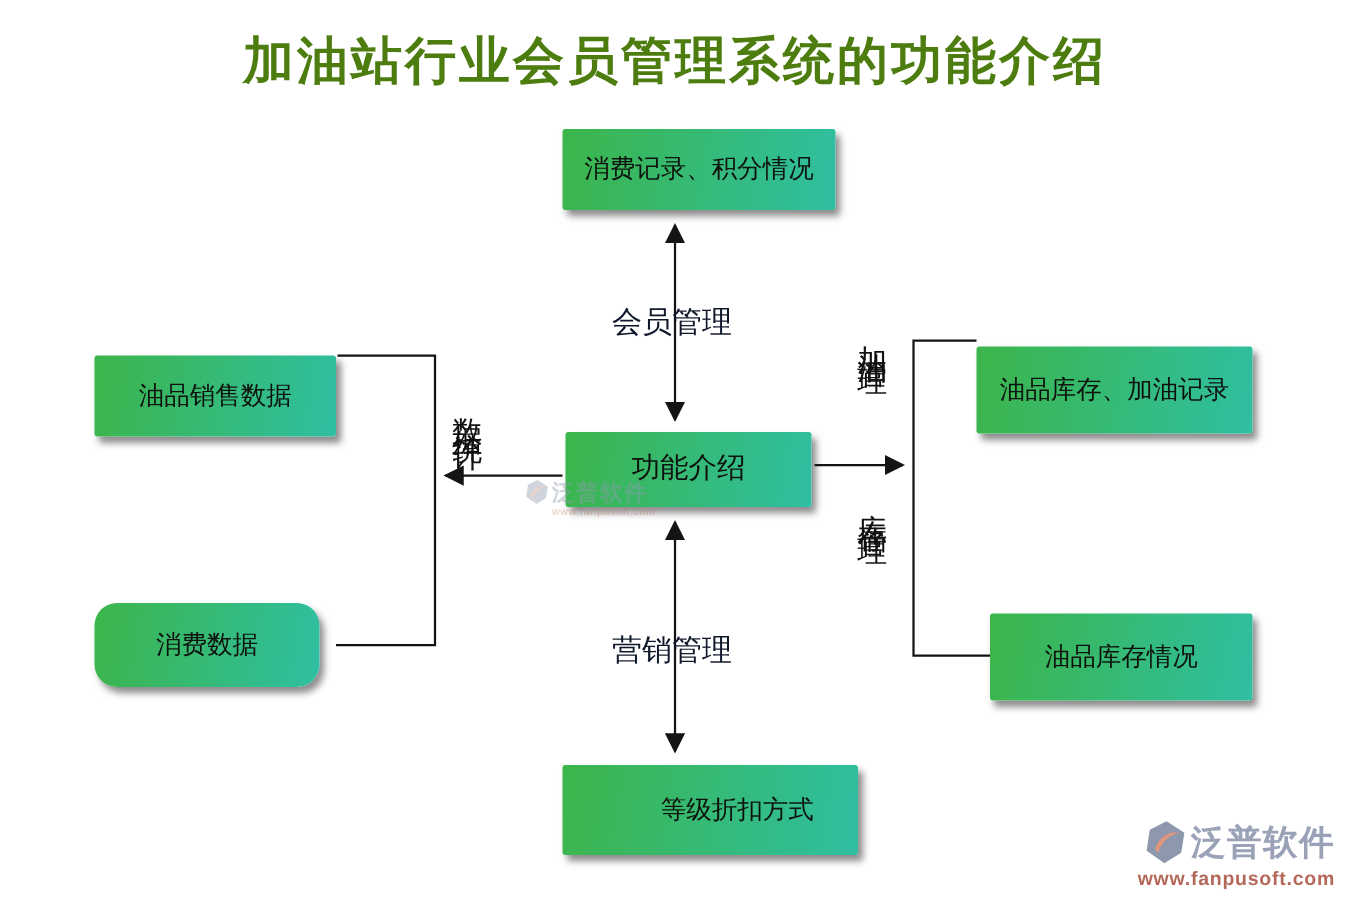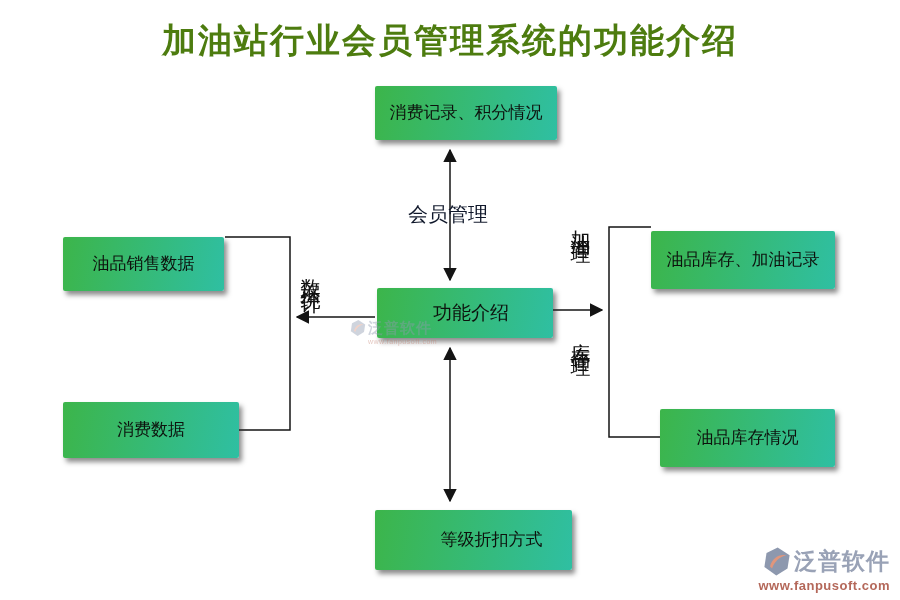--- a/index.html
+++ b/index.html
@@ -16,23 +16,23 @@
   .gbox {
     position:absolute;
     background:linear-gradient(100deg,#3cb54a 0%,#2fbfa2 100%);
     box-shadow:3px 4px 5px rgba(45,45,45,0.55);
     border-radius:2px;
     display:flex; align-items:center; justify-content:center;
     flex-direction:column;
     color:#0d120d; font-size:17px; text-align:center; line-height:1.4;
   }
   .box-top          { left:365px; top:86px;  width:182px; height:54px;margin-left:10px; }
-  .box-center       { left:377px; top:288px; width:164px; height:50px; font-size:19px;padding-left:12px; }
+  .box-center       { left:377px; top:288px; width:164px; height:50px; font-size:19px; }
   .box-left-top     { left:63px;  top:209px; width:161px; height:54px;margin-top:28px; }
-  .box-left-bottom  { left:63px;  top:402px; width:176px; height:56px; }
+  .box-left-bottom  { left:63px;  top:402px; width:150px; height:56px;border-radius:15px; }
   .box-right-top    { left:651px; top:199px; width:184px; height:58px;margin-top:32px; }
   .box-right-bottom { left:660px; top:409px; width:175px; height:58px; }
   .box-bottom       { left:375px; top:510px; width:161px; height:60px;padding-left:36px; }
   .hlabel {
     position:absolute; font-size:20px; color:#0f172a; white-space:nowrap;
   }
   .vlabel {
     position:absolute; writing-mode:vertical-rl; text-orientation:upright;
     font-size:20px; color:#111; letter-spacing:5px; line-height:1;
   }
@@ -98,20 +98,21 @@
 
   <div class="gbox box-right-bottom">
     <span>油品库存情况</span>
   </div>
 
   <div class="gbox box-bottom">
     <span>等级折扣方式</span>
   </div>
 
   <div class="hlabel label-member">会员管理</div>
+  <div class="hlabel label-marketing">营销管理</div>
   <div class="vlabel label-datastats">数据统计</div>
   <div class="vlabel label-refuel">加油管理</div>
   <div class="vlabel label-inventory">库存管理</div>
 
   <div class="watermark">
     <svg width="16" height="18" viewBox="0 0 40 44" aria-hidden="true">
       <path d="M21 2 L38 13 L35 32 L19 42 L2 30 L5 10 Z" fill="#8f9ab0"></path>
       <path d="M10 29 C13 18 22 11 33 13 C24 15 16 22 13 32 Z" fill="#e0967c"></path>
     </svg>
     <div>

